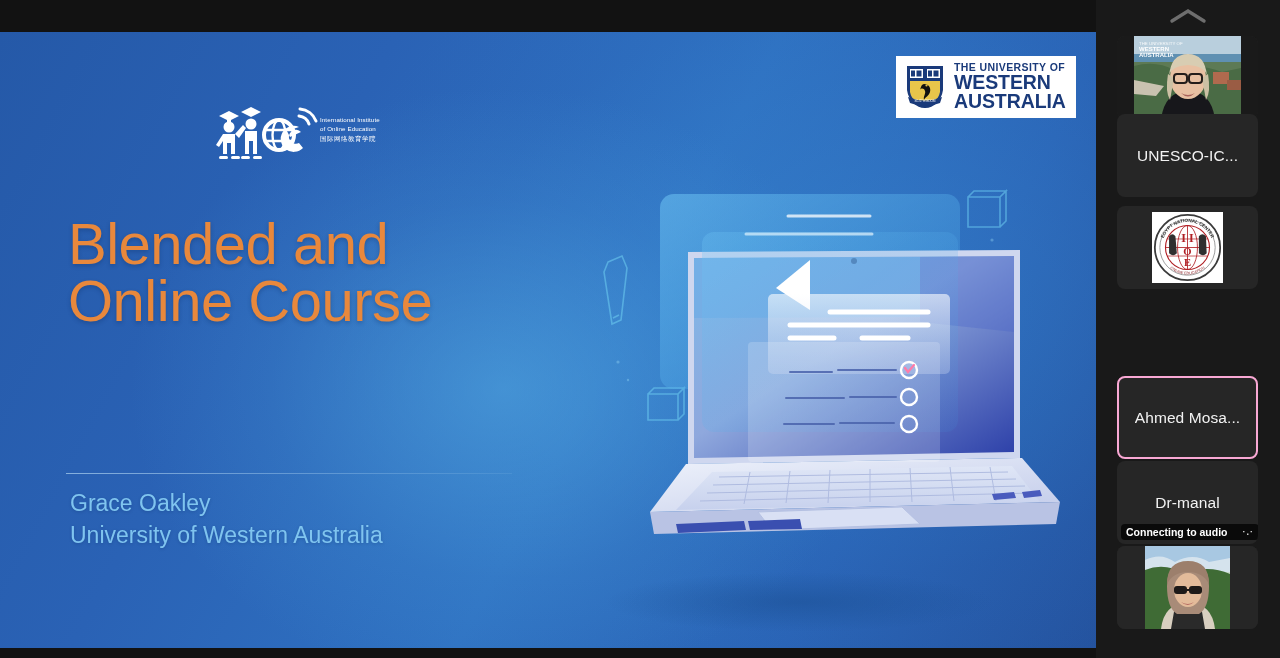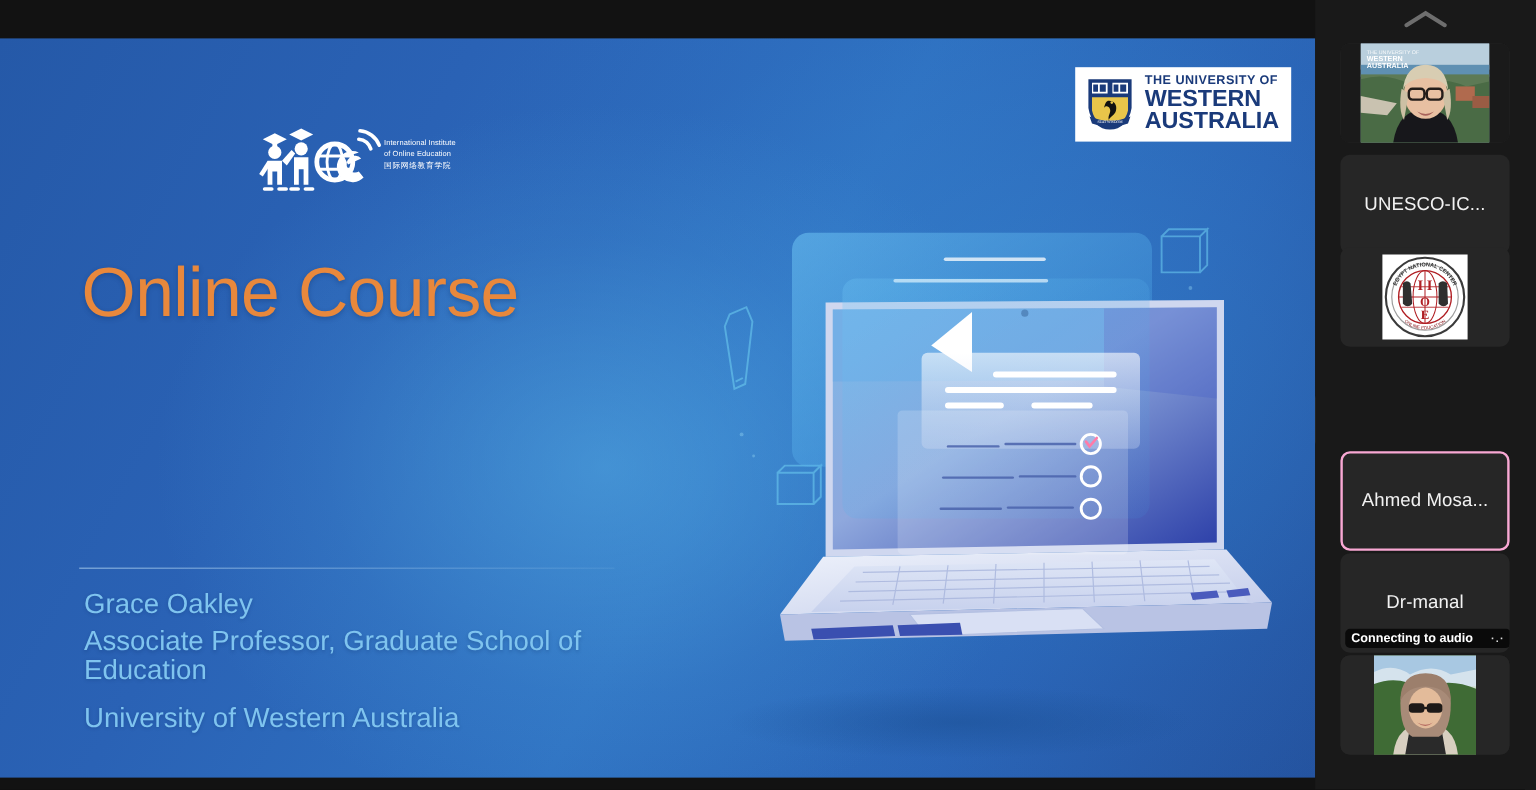--- a/index.html
+++ b/index.html
@@ -320,28 +320,28 @@
             <path d="M340 251 h54"></path>
         </g>
         <circle cx="409" cy="198" r="8" fill="none" stroke="#ffffff" stroke-width="2.4"></circle>
         <circle cx="409" cy="225" r="8" fill="none" stroke="#ffffff" stroke-width="2.4"></circle>
         <circle cx="409" cy="252" r="8" fill="none" stroke="#ffffff" stroke-width="2.4"></circle>
         <path d="M405 196 l3 4 l6 -7" stroke="#ff7ba8" stroke-width="2.2" fill="none" stroke-linecap="round"></path>
       </g>
     </svg>
 
     <div class="title-block">
+      <div class="title-line l2">Blended and</div>
       <div class="title-line l3">Online Course</div>
     </div>
 
     <div class="divider"></div>
 
     <div class="byline">
       <div class="by-name">Grace Oakley</div>
-      <div class="by-role">Associate Professor, Graduate School of Education</div>
       <div class="by-org">University of Western Australia</div>
     </div>
   </div>
 
   <div class="side-scrollbar"></div>
 
   <div id="filmstrip">
 
     <div class="collapse-btn">
       <svg width="40" height="16" viewBox="0 0 40 16">
@@ -373,21 +373,21 @@
             <rect x="72" y="38" width="13" height="9" rx="3"></rect>
             <path d="M70 42 h2"></path>
           </g>
           <path d="M64 57 q7 4 14 0 q-7 7 -14 0 z" fill="#a8635b"></path>
           <text x="22" y="9" font-size="4.4" fill="#ffffff" font-family="Liberation Sans, sans-serif" opacity="0.9">THE UNIVERSITY OF</text>
           <text x="22" y="15" font-size="6" fill="#ffffff" font-family="Liberation Sans, sans-serif" font-weight="bold">WESTERN</text>
           <text x="22" y="21" font-size="6" fill="#ffffff" font-family="Liberation Sans, sans-serif" font-weight="bold">AUSTRALIA</text>
         </svg>
       </div>
 
-      <div class="tile" style="top:97px;">
+      <div class="tile" style="top:82px;">
         <span class="tile-name">UNESCO-IC...</span>
       </div>
 
       <div class="tile" style="top:174px;">
         <svg width="71" height="71" viewBox="0 0 100 100">
           <rect x="-15" y="-15" width="130" height="130" fill="#ffffff"></rect>
           <circle cx="50" cy="50" r="46" fill="none" stroke="#3b3b3b" stroke-width="2.5"></circle>
           <circle cx="50" cy="50" r="39" fill="none" stroke="#9e9e9e" stroke-width="1.4"></circle>
           <circle cx="50" cy="50" r="31" fill="none" stroke="#b01f24" stroke-width="1.6"></circle>
           <path d="M19 50 h62 M50 19 v62" stroke="#b01f24" stroke-width="1.2"></path>

